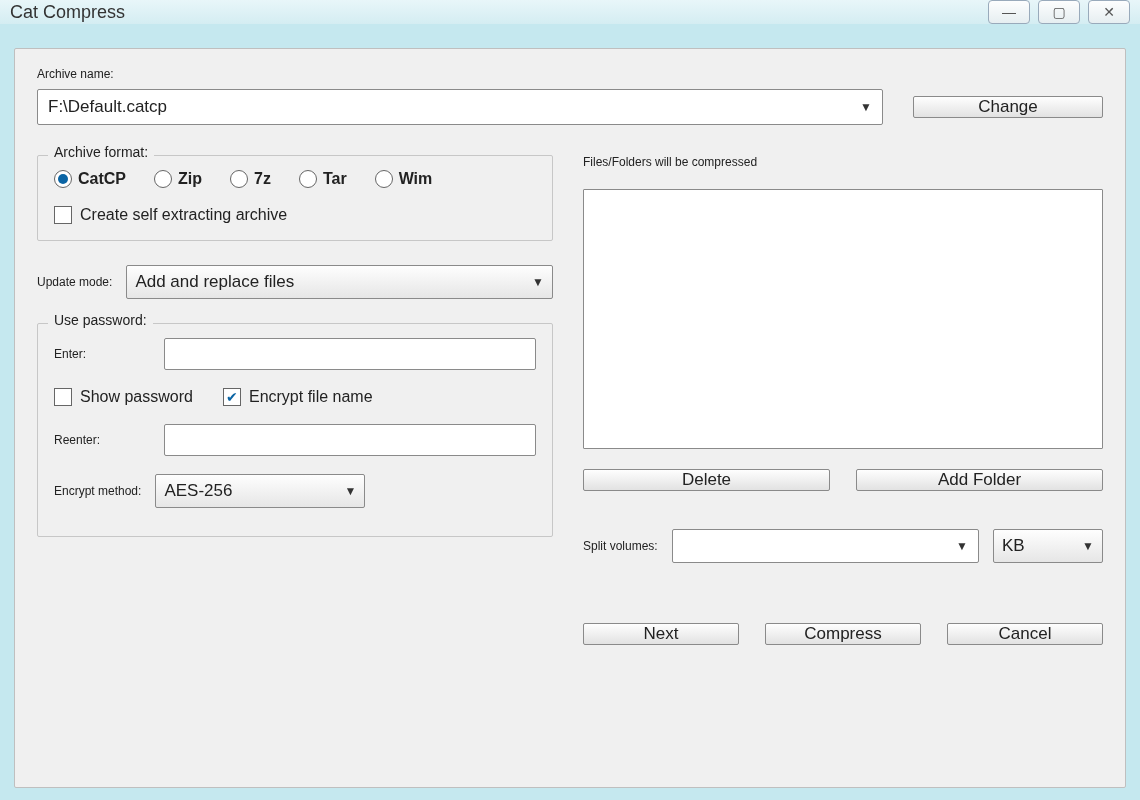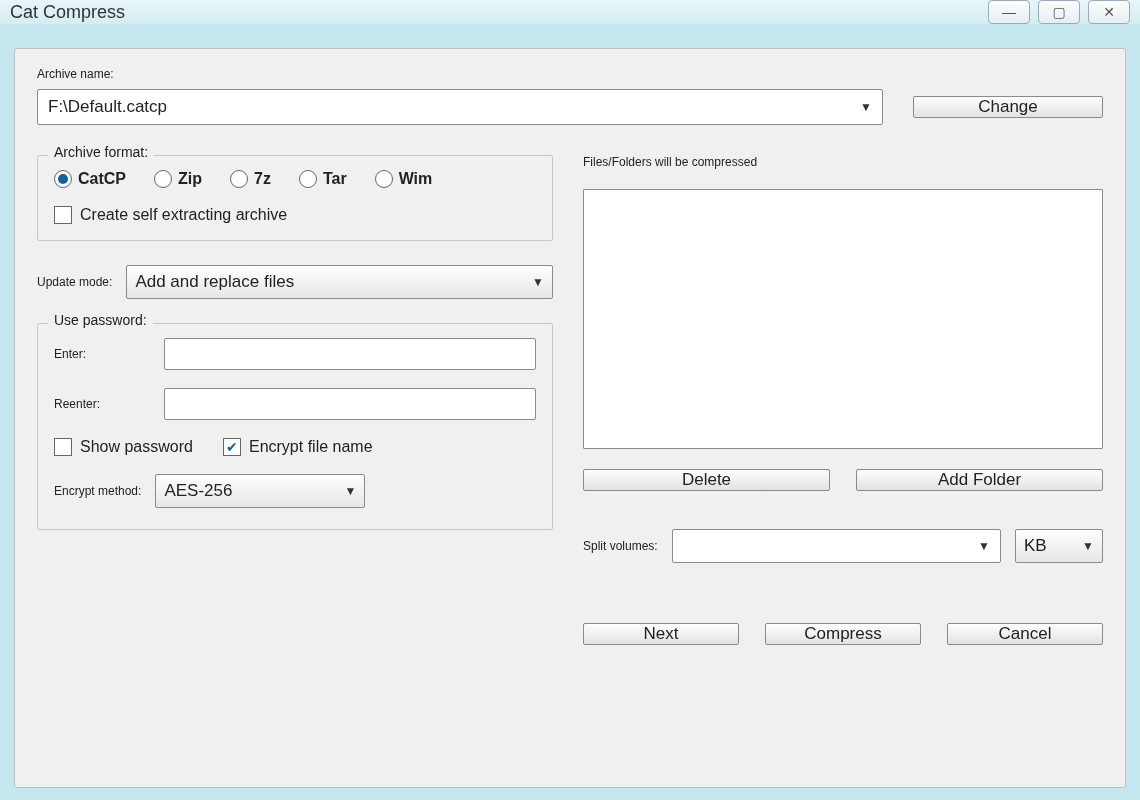--- a/index.html
+++ b/index.html
@@ -176,41 +176,41 @@
       </div>
 
       <div class="row" style="gap:14px;">
         <span class="lbl" style="white-space:nowrap;">Update mode:</span>
         <div class="select" style="flex:1;">
           <span>Add and replace files</span>
           <span class="caret">▼</span>
         </div>
       </div>
 
-      <div class="fieldset" style="padding-bottom:21px;">
+      <div class="fieldset" style="padding-bottom:28px;">
         <div class="legend">Use password:</div>
 
         <div class="row" style="gap:14px;margin-bottom:18px;">
           <span class="lbl" style="width:96px;">Enter:</span>
           <input class="input" style="flex: 1 1 0%;" type="password" value="">
         </div>
-        <div class="row" style="gap:14px;margin-bottom:18px;">
-          <span class="lbl" style="width:96px;">Reenter:</span>
-          <input class="input" style="flex: 1 1 0%;" type="password" value="">
-        </div>
-
         <div class="row" style="gap:30px;margin-bottom:18px;">
           <label class="check">
             <span class="checkbox"></span>
             <span>Show password</span>
           </label>
           <label class="check">
             <span class="checkbox">✔</span>
             <span>Encrypt file name</span>
           </label>
+        </div>
+
+        <div class="row" style="gap:14px;margin-bottom:18px;">
+          <span class="lbl" style="width:96px;">Reenter:</span>
+          <input class="input" style="flex: 1 1 0%;" type="password" value="">
         </div>
 
         <div class="row" style="gap:14px;">
           <span class="lbl" style="white-space:nowrap;">Encrypt method:</span>
           <div class="select" style="width:210px;">
             <span>AES-256</span>
             <span class="caret">▼</span>
           </div>
         </div>
       </div>
@@ -228,21 +228,21 @@
             <span>Add Folder</span>
           </div>
       </div>
 
       <div class="row" style="gap:14px;margin-top:18px;align-items:center;">
         <span class="lbl" style="white-space:nowrap;">Split volumes:</span>
         <div class="combo" style="flex:1;height:34px;">
           <span></span>
           <span class="caret">▼</span>
         </div>
-        <div class="select" style="width:88px;">
+        <div class="select" style="width:110px;">
           <span>KB</span>
           <span class="caret">▼</span>
         </div>
       </div>
 
       <div class="btnrow" style="margin-top:40px;">
         <div class="button">
             <span>Next</span>
           </div>
         <div class="button">

